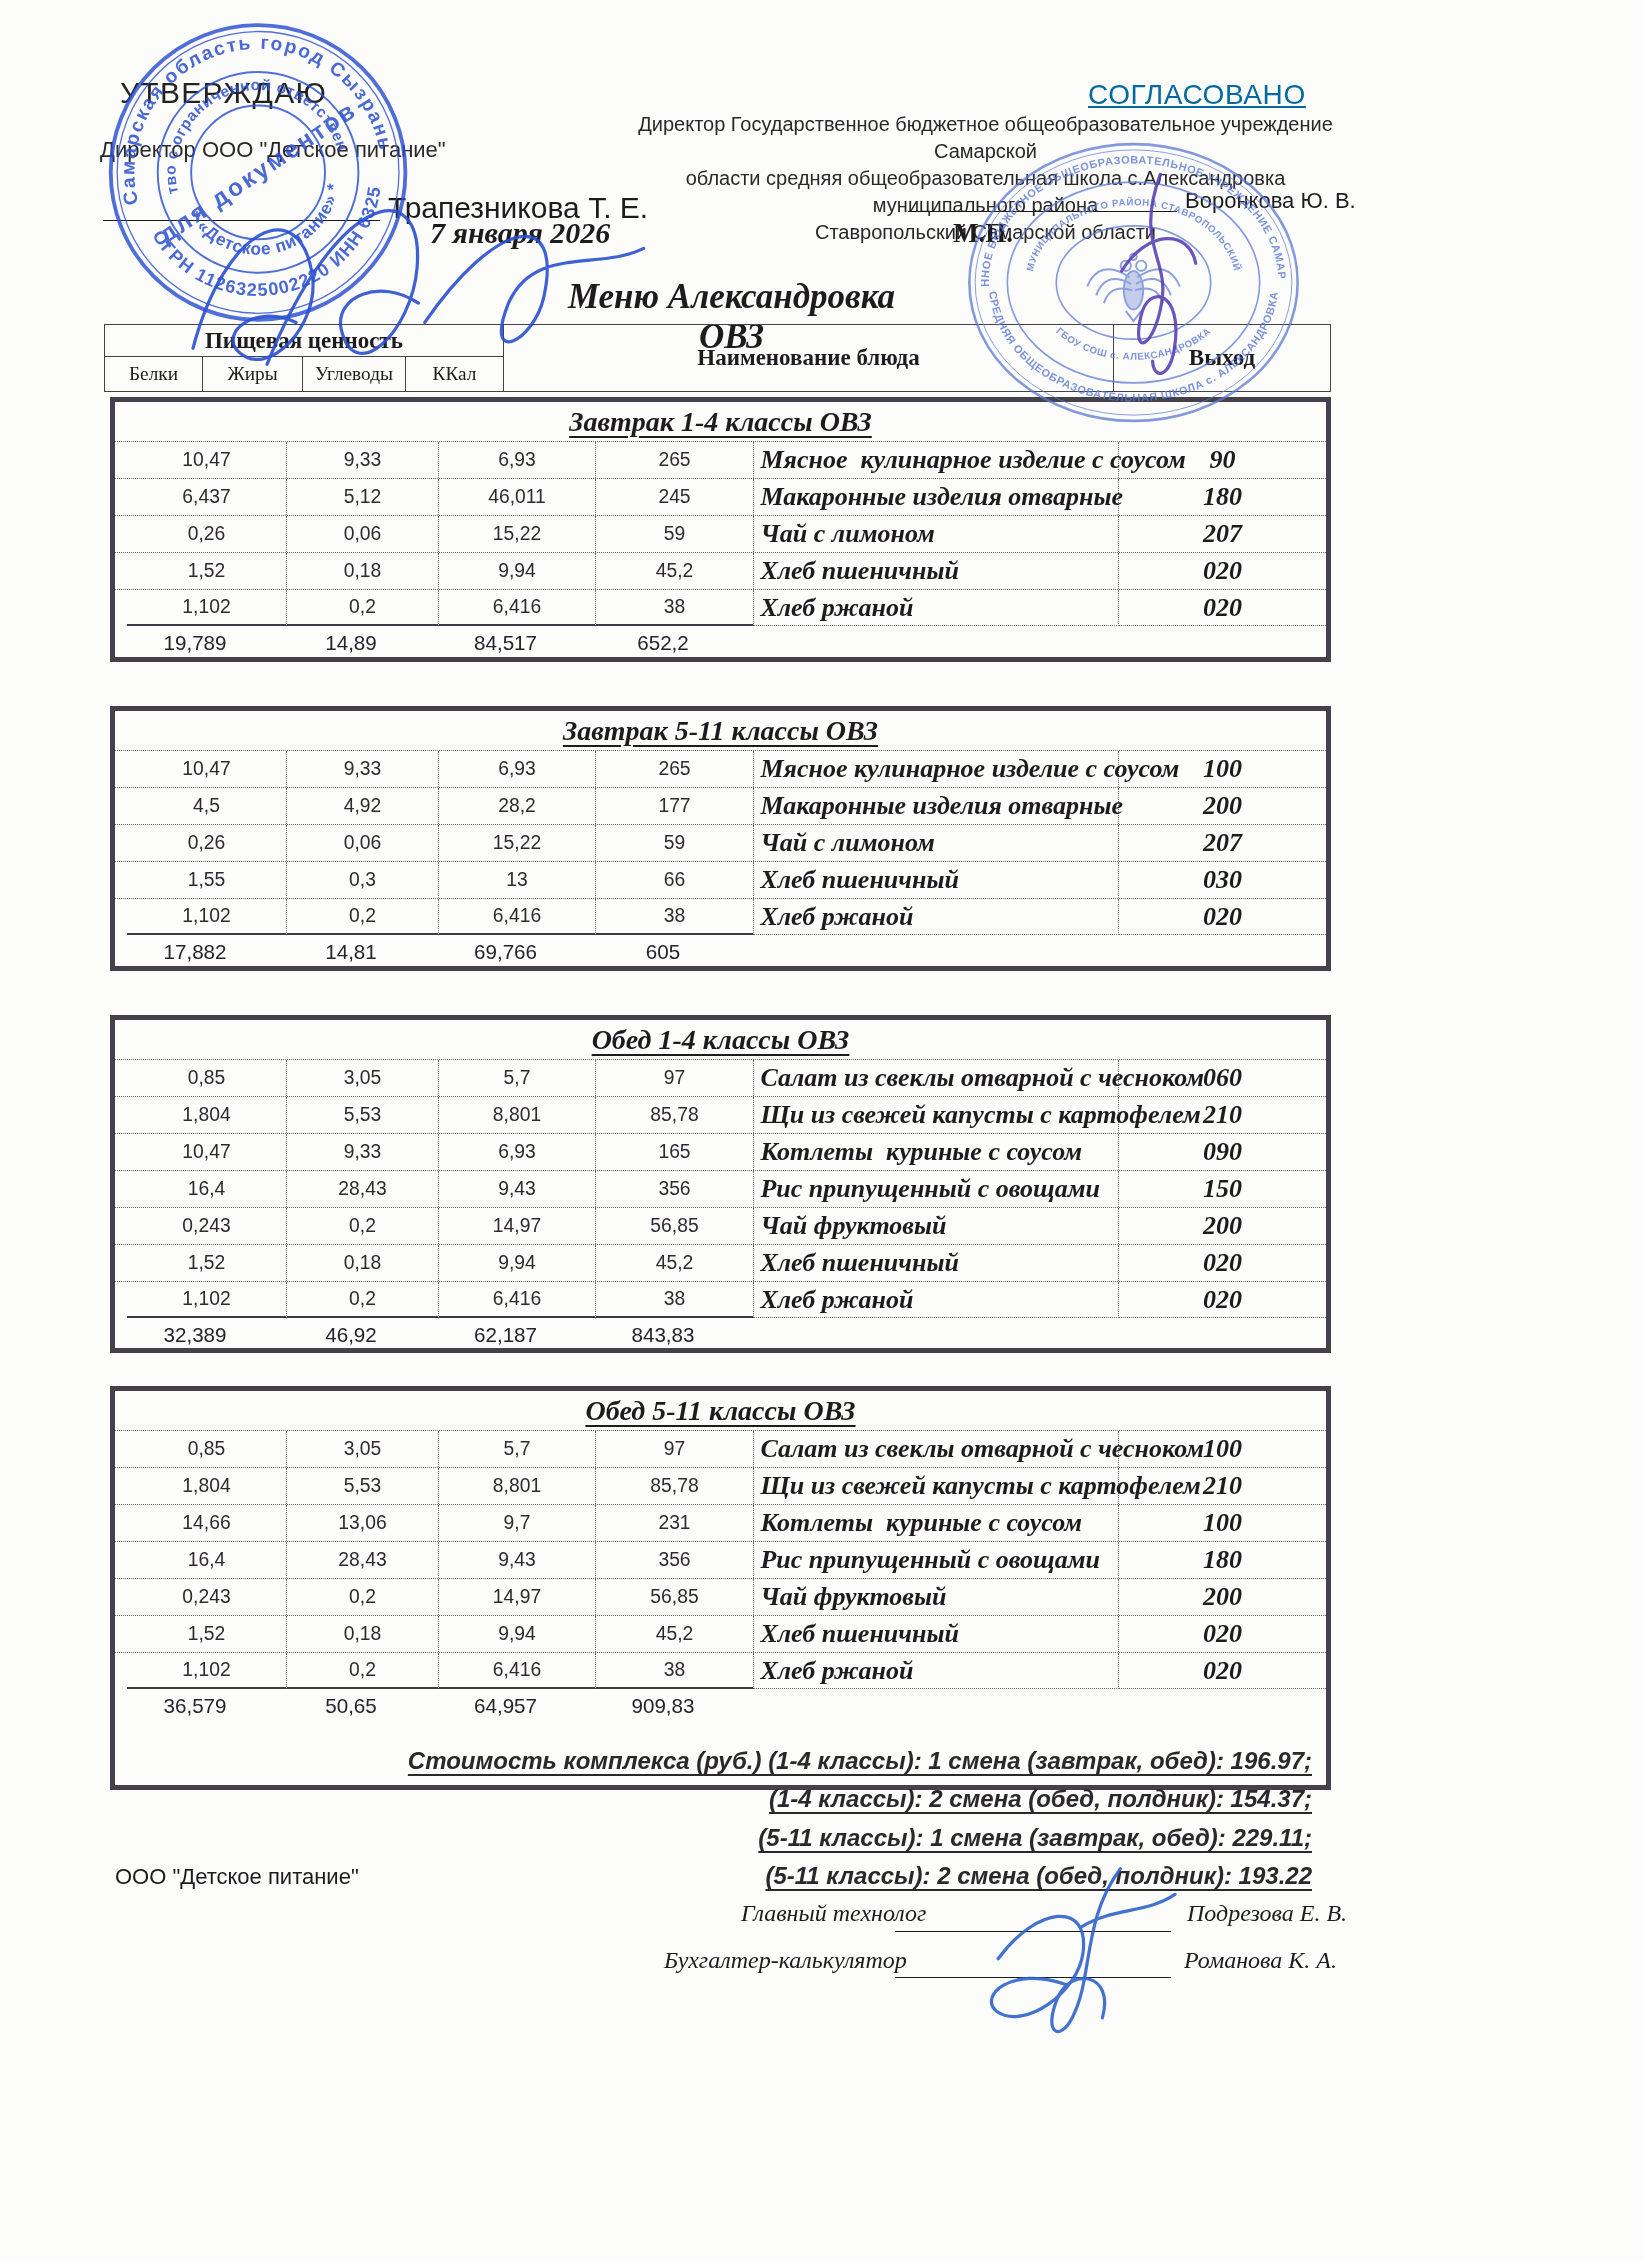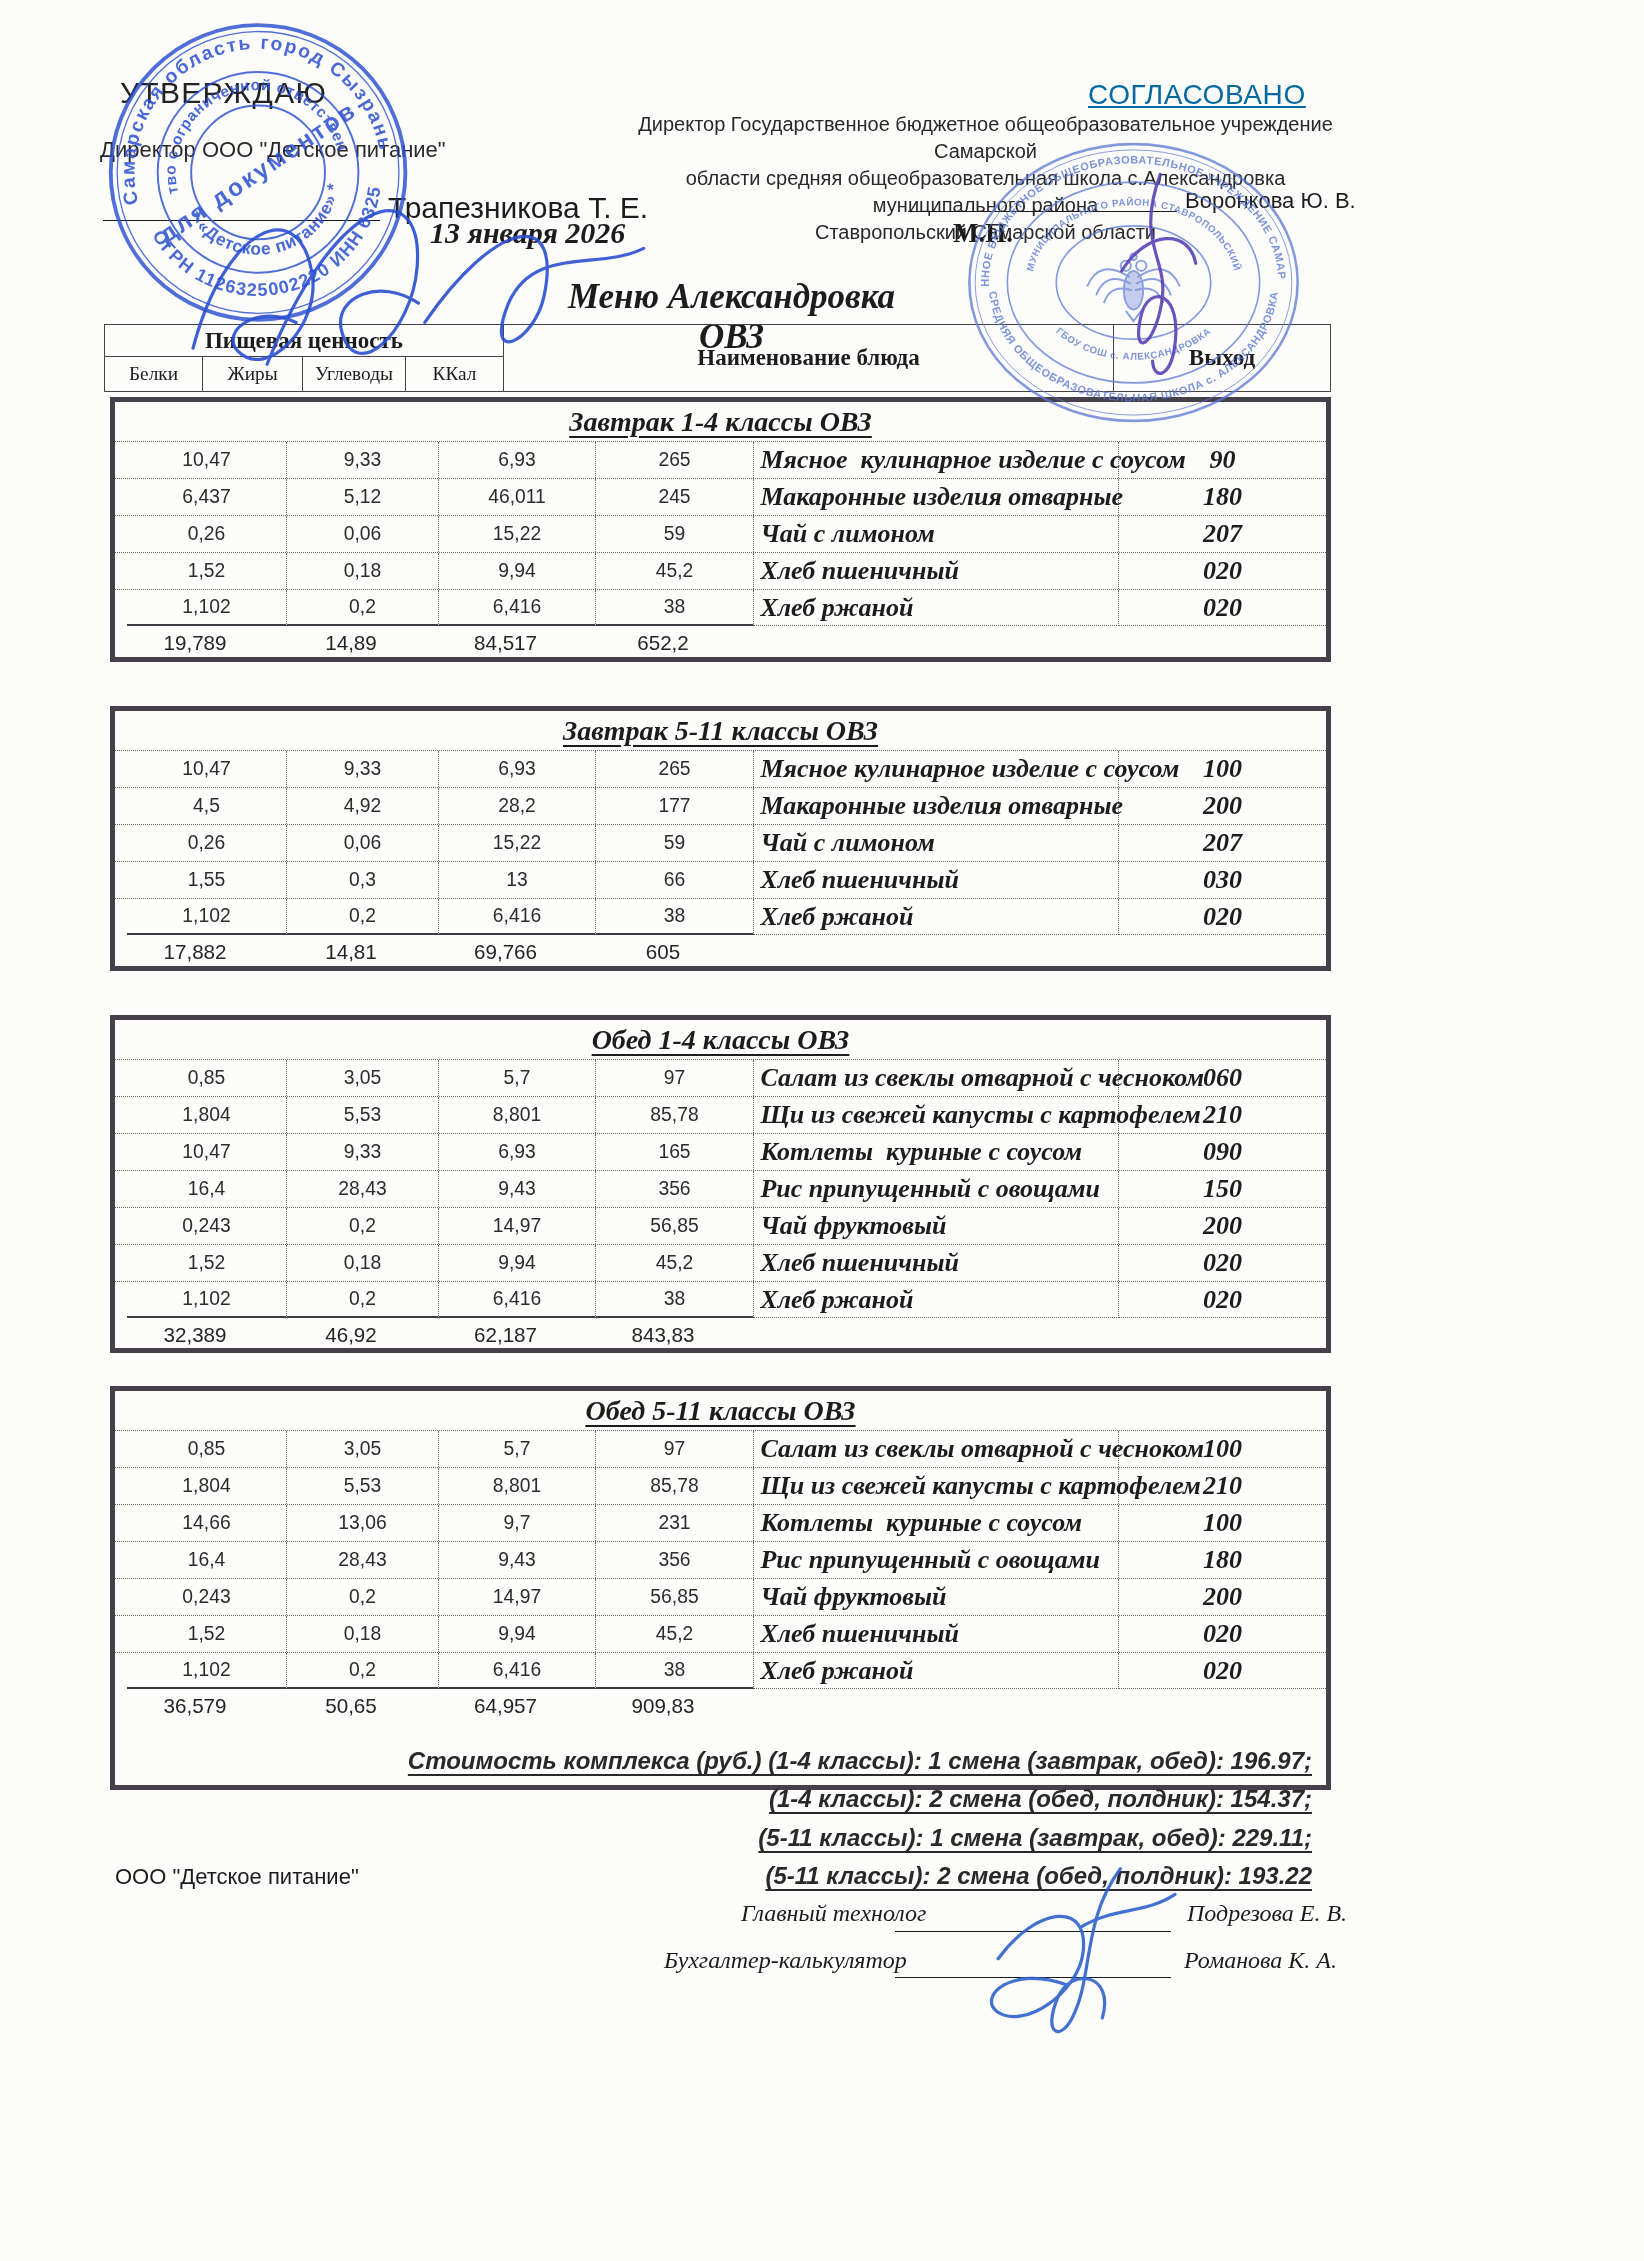--- a/index.html
+++ b/index.html
@@ -71,21 +71,21 @@
 </style>
 </head>
 <body>
 
 <div id="page">
 
   <div class="abs approve-title">УТВЕРЖДАЮ</div>
   <div class="abs approve-role">Директор ООО "Детское питание"</div>
   <div class="abs sig-line approve-line"></div>
   <div class="abs approve-name">Трапезникова Т. Е.</div>
-  <div class="abs doc-date">13 января 2026</div>
+  <div class="abs doc-date">7 января 2026</div>
 
   <div class="abs agree-title">СОГЛАСОВАНО</div>
   <div class="abs agree-org">
     <div>Директор Государственное бюджетное общеобразовательное учреждение Самарской</div>
     <div>области средняя общеобразовательная школа с.Александровка муниципального района</div>
     <div>Ставропольский Самарской области</div>
   </div>
   <div class="abs sig-line agree-line"></div>
   <div class="abs agree-name">Воронкова Ю. В.</div>
   <div class="abs mp">М.П.</div>

